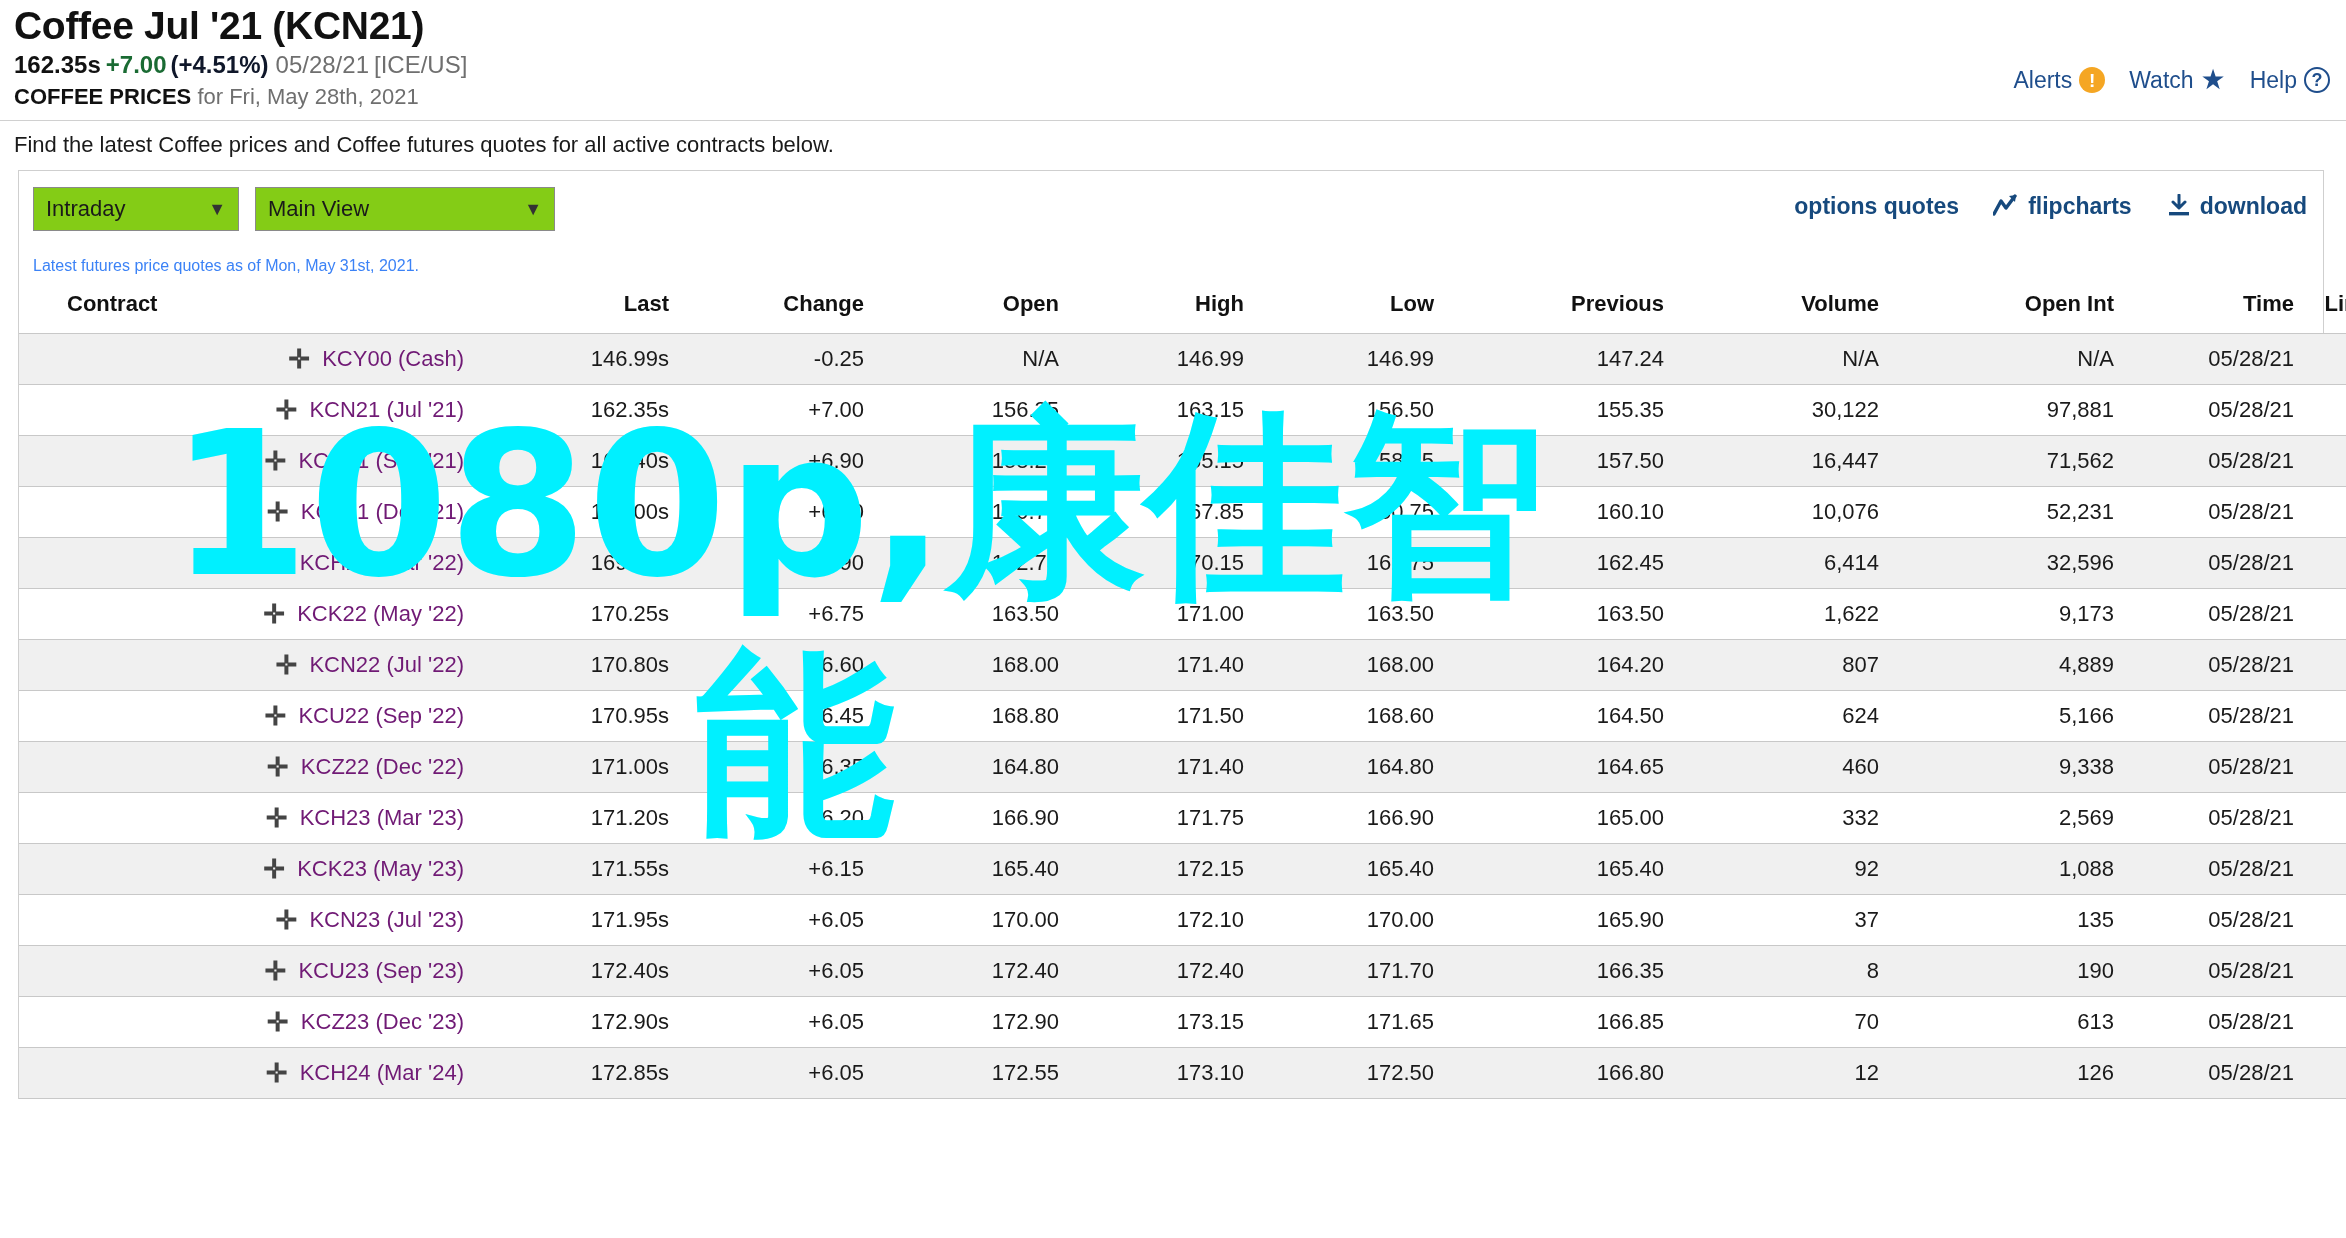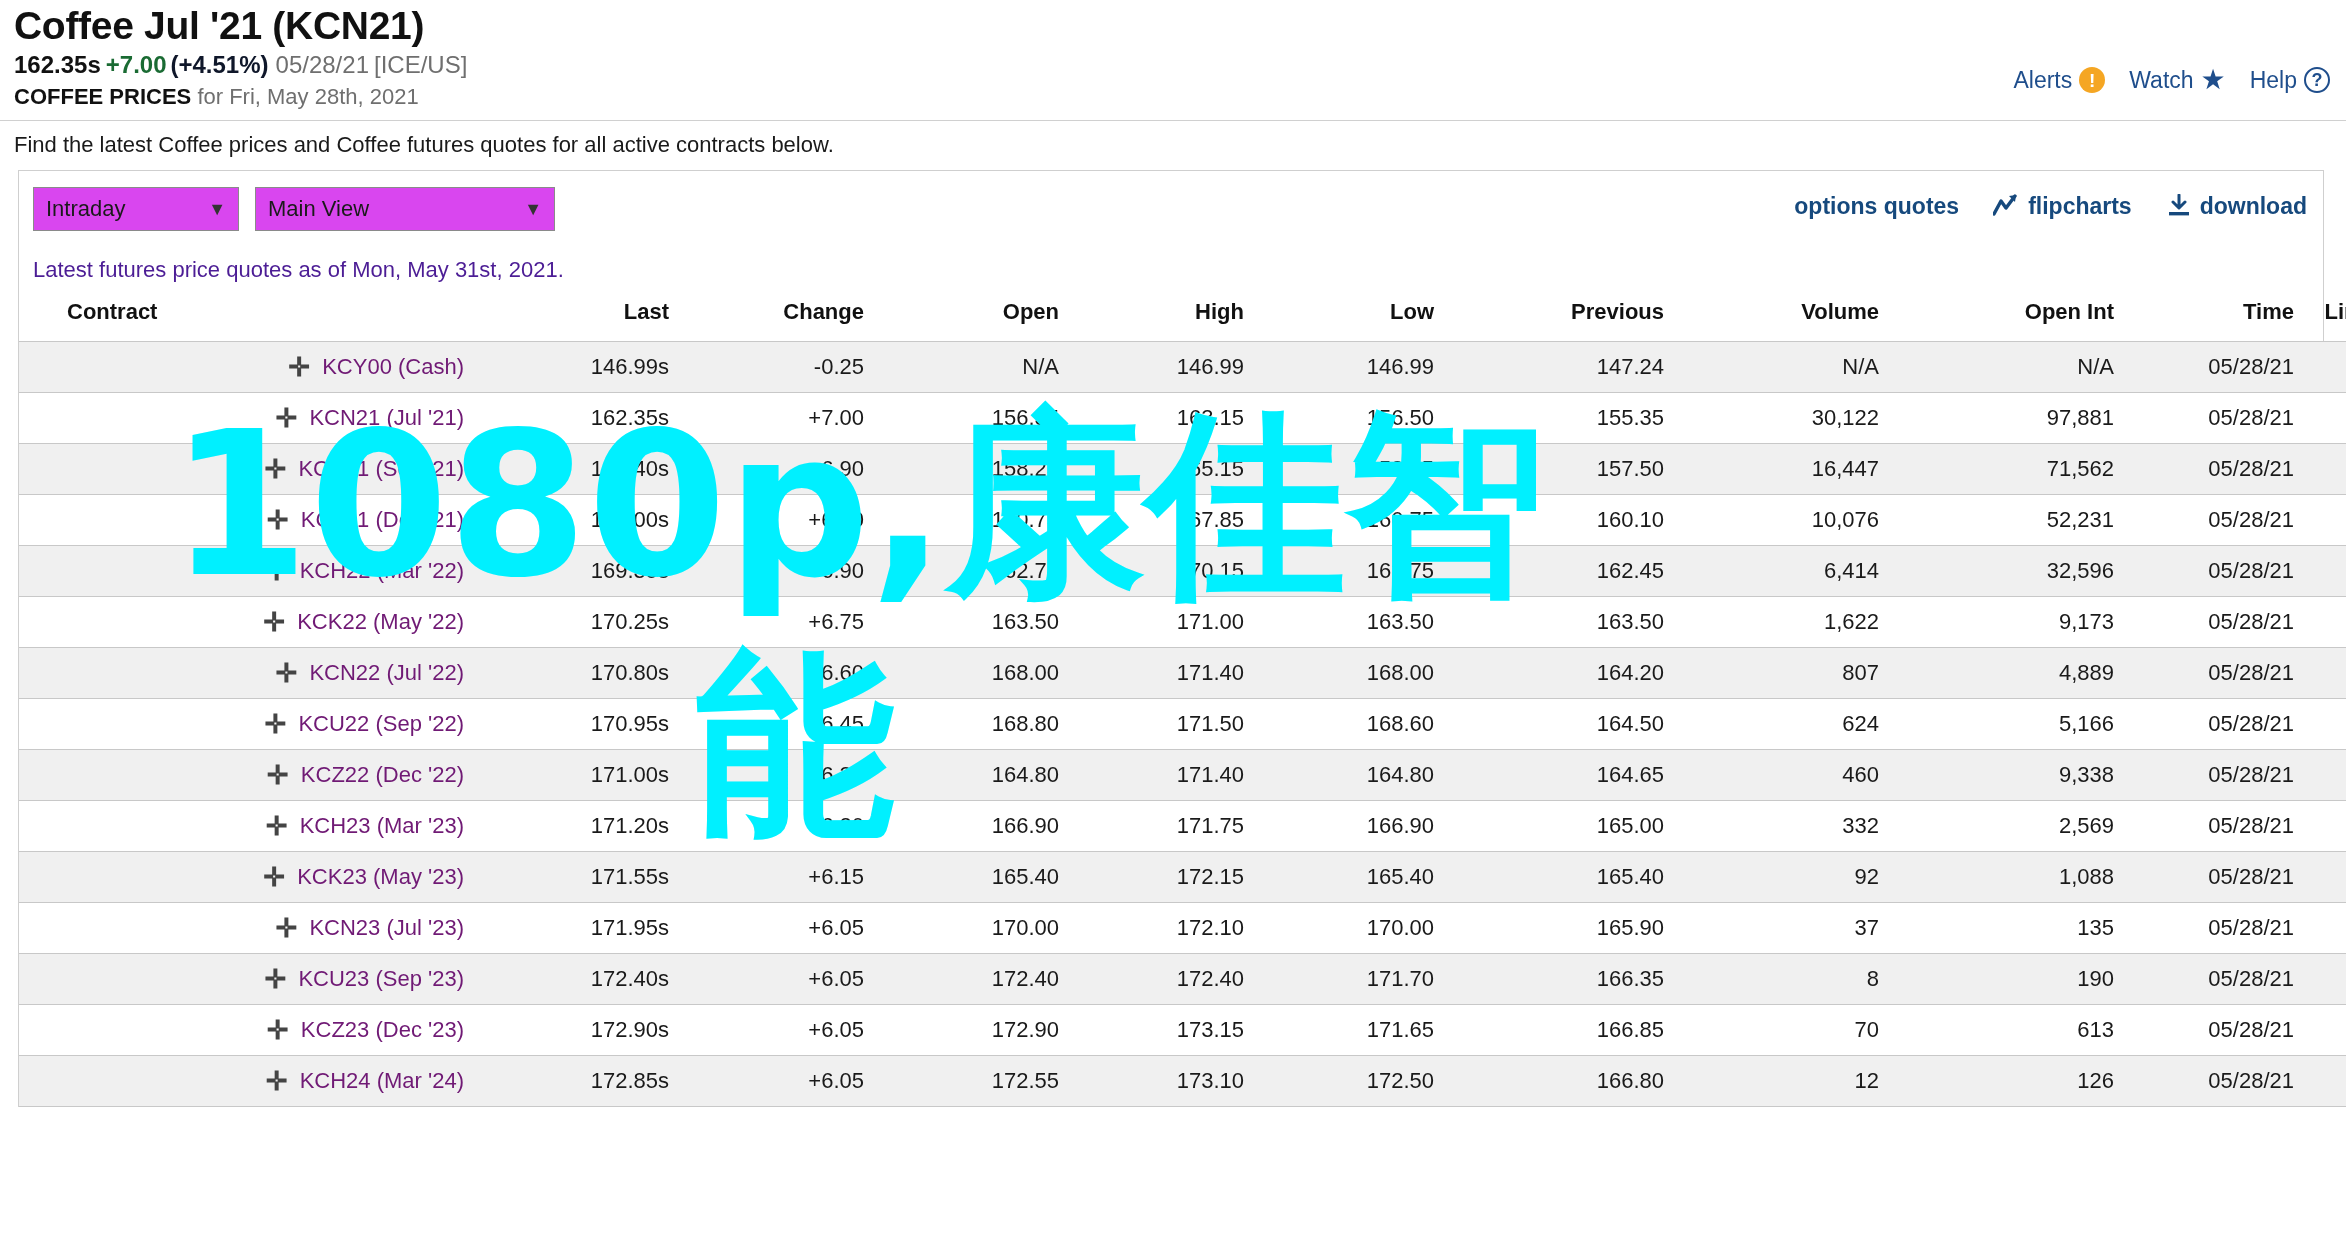--- a/index.html
+++ b/index.html
@@ -63,39 +63,39 @@
   .panel {
     margin: 0 22px 0 18px;
     border: 1px solid #cfcfcf;
     border-bottom: none;
     background: #fff;
   }
   .panel-top { position: relative; padding: 16px 14px 10px 14px; }
   .ctl-row { display: flex; align-items: center; gap: 16px; }
   .sel {
     position: relative; height: 44px; border: 1px solid #8a8a8a;
-    background: #d946ef; display: flex; align-items: center;
+    background: #84cc16; display: flex; align-items: center;
     padding: 0 12px; font-size: 22px; color: #1a1a1a; cursor: pointer;
   }
   .sel.w1 { width: 206px; }
   .sel.w2 { width: 300px; }
   .sel .caret {
     position: absolute; right: 12px; top: 50%; transform: translateY(-50%);
     font-size: 18px; color: #333;
   }
 
   .links-right {
     position: absolute; right: 16px; top: 22px;
     display: flex; align-items: center; gap: 34px;
     font-size: 23px; font-weight: bold; color: #16497d;
   }
   .links-right a { color:#16497d; text-decoration:none; display:flex;
                    align-items:center; gap:8px; white-space: nowrap; }
   .asof {
-    font-size: 22px; color: #4c1d95; padding: 16px 0 4px 14px;
+    font-size: 16px; color: #3b82f6; padding: 16px 0 4px 14px;
   }
 
   
   table.quotes { width: 100%; border-collapse: collapse; table-layout: fixed; }
   table.quotes th {
     font-size: 22px; font-weight: bold; color: #111;
     padding: 12px 10px 16px 10px; text-align: right; white-space: nowrap;
     border-bottom: 1px solid #c8c8c8;
   }
   table.quotes th.lft { text-align: left; padding-left: 48px; }

